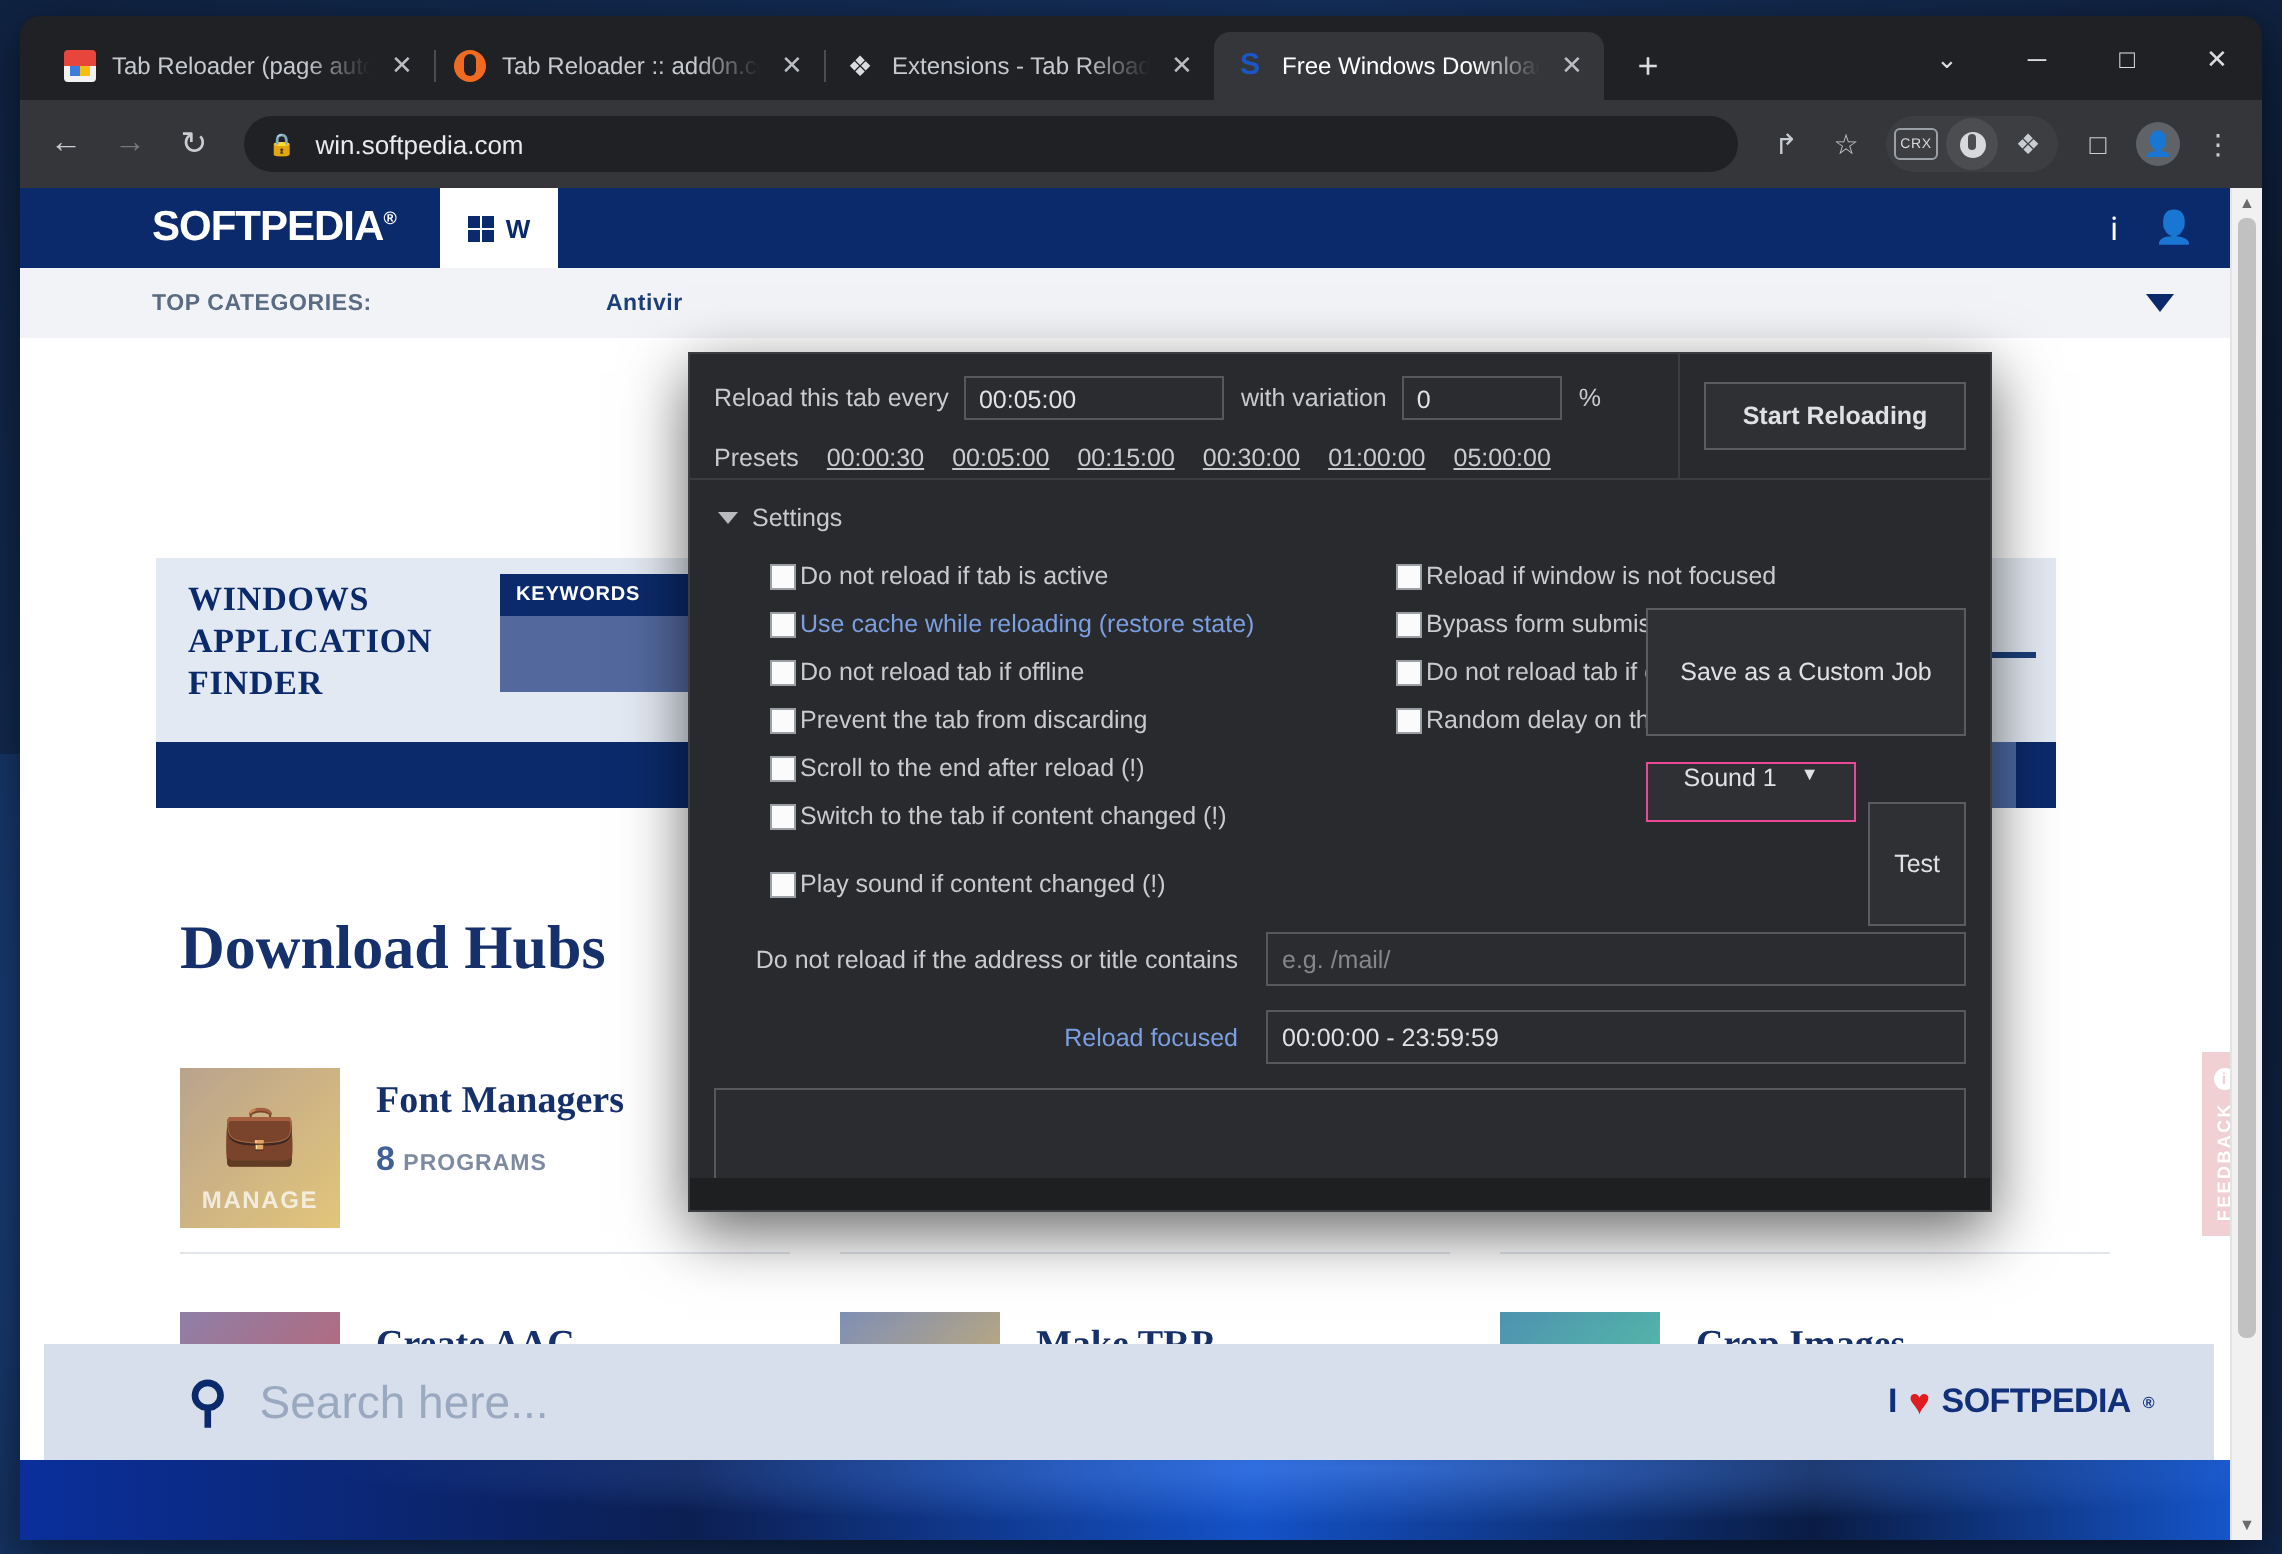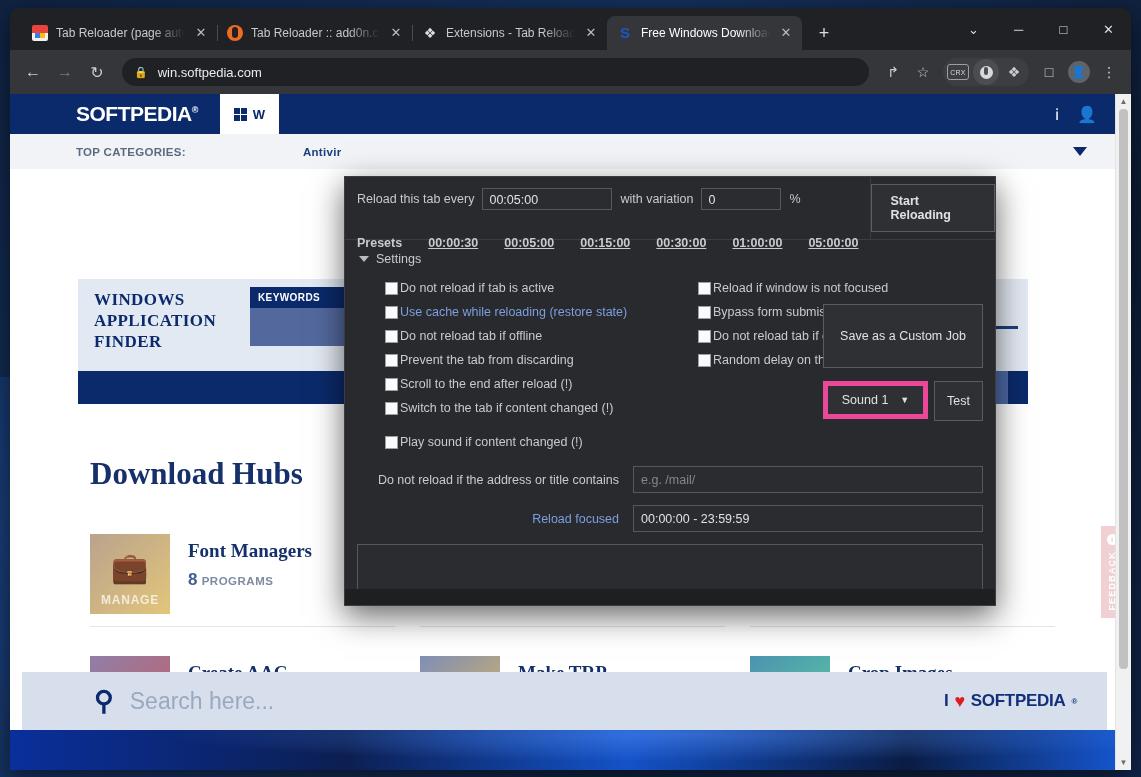--- a/index.html
+++ b/index.html
@@ -158,44 +158,44 @@
     background:#292a2d;border:1px solid #3b3d40;color:#d6d8db;
     font-size:12.5px;box-shadow:0 10px 30px rgba(0,0,0,.6);
   }
   .pop-top{display:flex;height:62px;border-bottom:1px solid #3b3d40;}
   .pop-top-left{flex:1;padding:11px 12px 0 12px;border-right:1px solid #3b3d40;}
   .row1{display:flex;align-items:center;gap:8px;}
   .row1 .lab{color:#c8cace;}
   .fld{background:#2b2c2f;border:1px solid #56585c;color:#dfe1e4;height:22px;line-height:22px;padding:0 6px;font-size:12.5px;box-sizing:border-box;}
   .fld.w1{width:130px;}
   .fld.w2{width:80px;}
-  .row2{display:flex;align-items:center;gap:26px;margin-top:26px;font-weight:bold;}
+  .row2{display:flex;align-items:center;gap:14px;margin-top:12px;}
   .row2 .lab{color:#c8cace;}
   .preset{color:#c8cace;text-decoration:underline;font-size:12.5px;}
   .pop-top-right{width:155px;display:flex;align-items:center;justify-content:center;}
   .btn{background:#2f3033;border:1px solid #5a5c60;color:#dfe1e4;padding:7px 14px;font-size:12.5px;}
   .btn.primary{font-weight:bold;padding:9px 18px;}
 
   .pop-body{padding:10px 12px 0 12px;position:relative;}
   .sec-head{display:flex;align-items:center;gap:7px;color:#c8cace;margin:2px 0 10px 2px;font-size:12.5px;}
   .tri{width:0;height:0;border-left:5px solid transparent;border-right:5px solid transparent;border-top:6px solid #b8babe;}
   .cols{display:flex;}
   .col{width:320px;}
   .cb-row{display:flex;align-items:center;gap:2px;height:24px;margin-left:28px;}
   .cb{width:11px;height:11px;background:#fbfbfb;border:1px solid #9aa0a6;flex:0 0 11px;}
   .cb-lab{color:#c8cace;}
   .cb-lab.link{color:#7b9fe0;}
 
   .actions{position:absolute;right:12px;top:64px;width:160px;}
   .actions .btn.block{display:block;width:100%;box-sizing:border-box;text-align:center;padding:24px 0;}
   .sound-row{display:flex;gap:6px;margin-top:13px;}
-  .sel{flex:1;background:#2f3033;border:5px solid #ec4899;color:#dfe1e4;height:28px;display:flex;
-    align-items:center;justify-content:center;gap:12px;font-size:12.5px;}
+  .sel{flex:1;background:#2f3033;border:1px solid #ec4899;color:#dfe1e4;height:28px;display:flex;
+    justify-content:center;gap:12px;font-size:12.5px;}
   .sel .chev{font-size:9px;}
-  .btn.small{padding:5px 12px;height:28px;display:flex;align-items:center;}
+  .btn.small{padding:16px 12px;height:28px;display:flex;align-items:center;margin-top:20px;}
 
   .field-row{display:flex;align-items:center;margin-top:12px;}
   .field-row .flab{width:276px;text-align:right;padding-right:14px;color:#c8cace;box-sizing:border-box;}
   .field-row .flab.link{color:#7b9fe0;}
   .inp{flex:1;background:#2b2c2f;border:1px solid #56585c;height:27px;line-height:27px;
     padding:0 7px;color:#dfe1e4;box-sizing:border-box;font-size:12.5px;}
   .inp.placeholder{color:#85878b;}
   .js-row{display:flex;align-items:flex-start;margin-top:12px;}
   .js-left{width:276px;display:flex;align-items:center;gap:10px;padding-top:28px;box-sizing:border-box;}
   .ta{flex:1;height:54px;background:#2b2c2f;border:1px solid #56585c;position:relative;}

